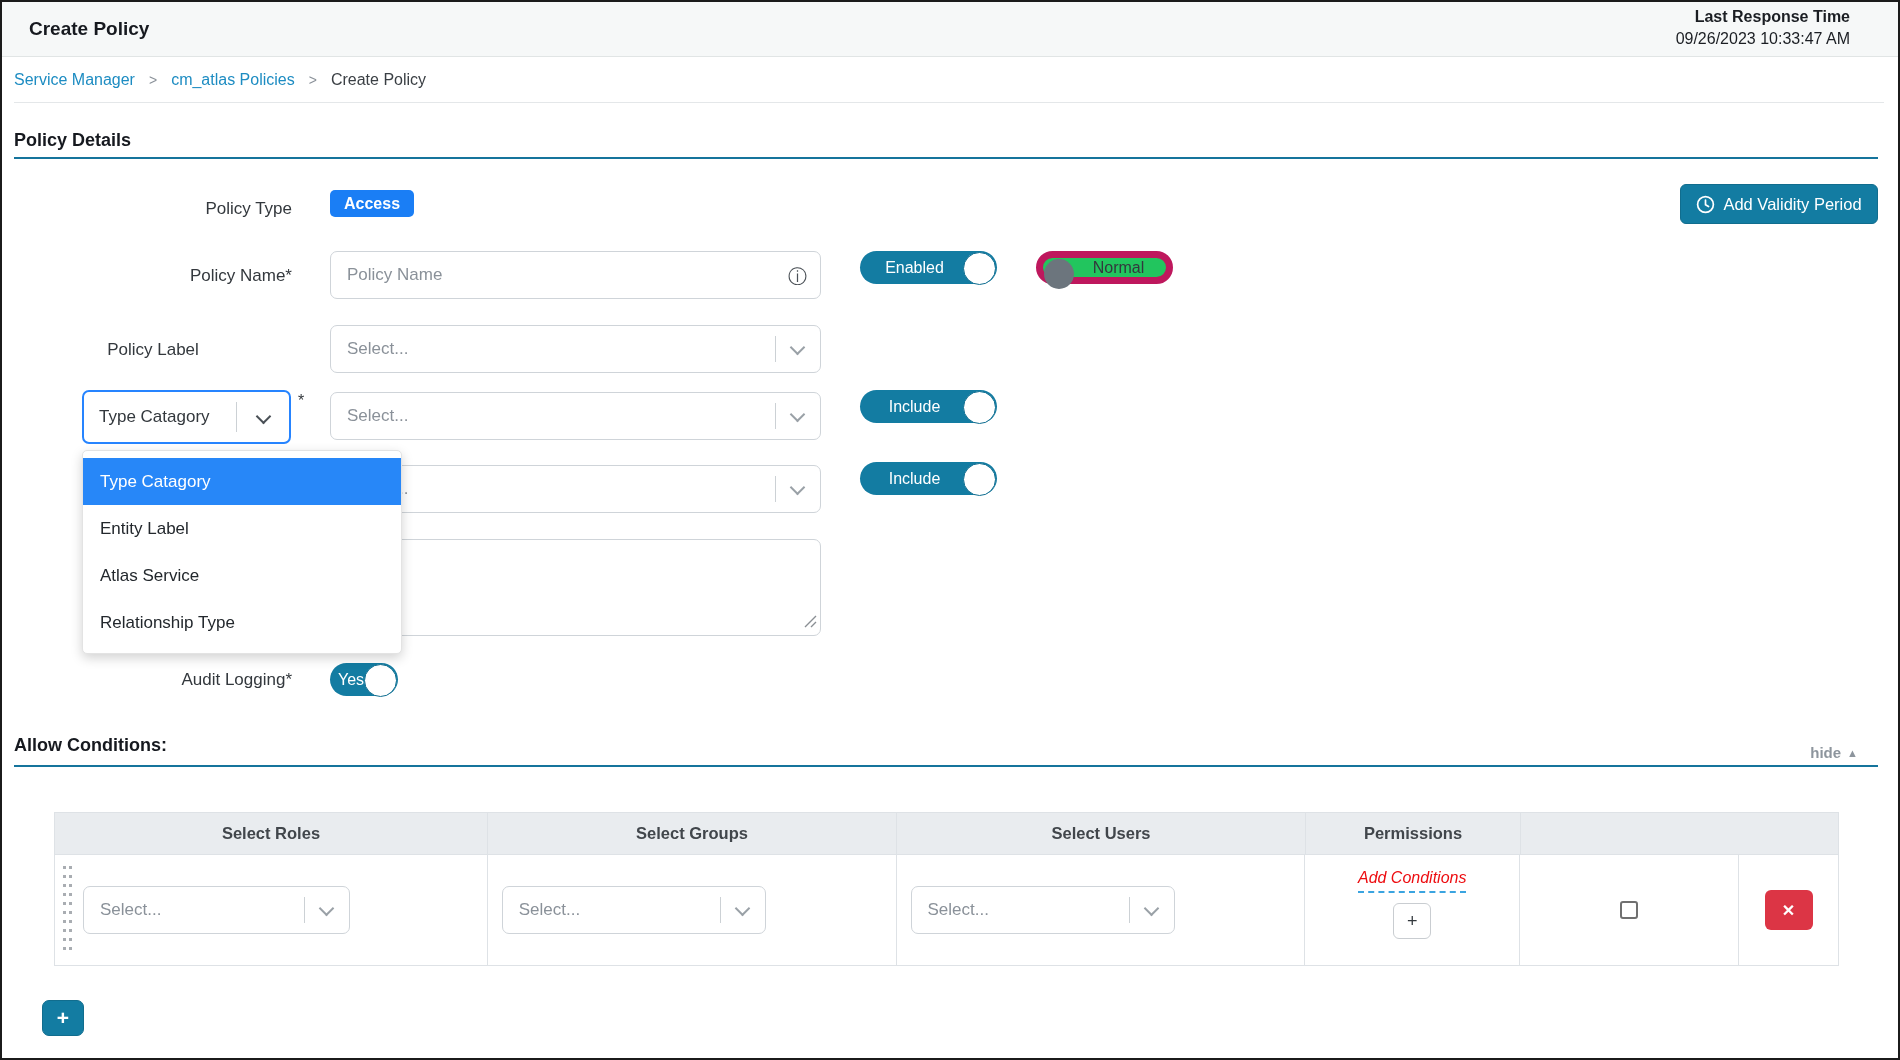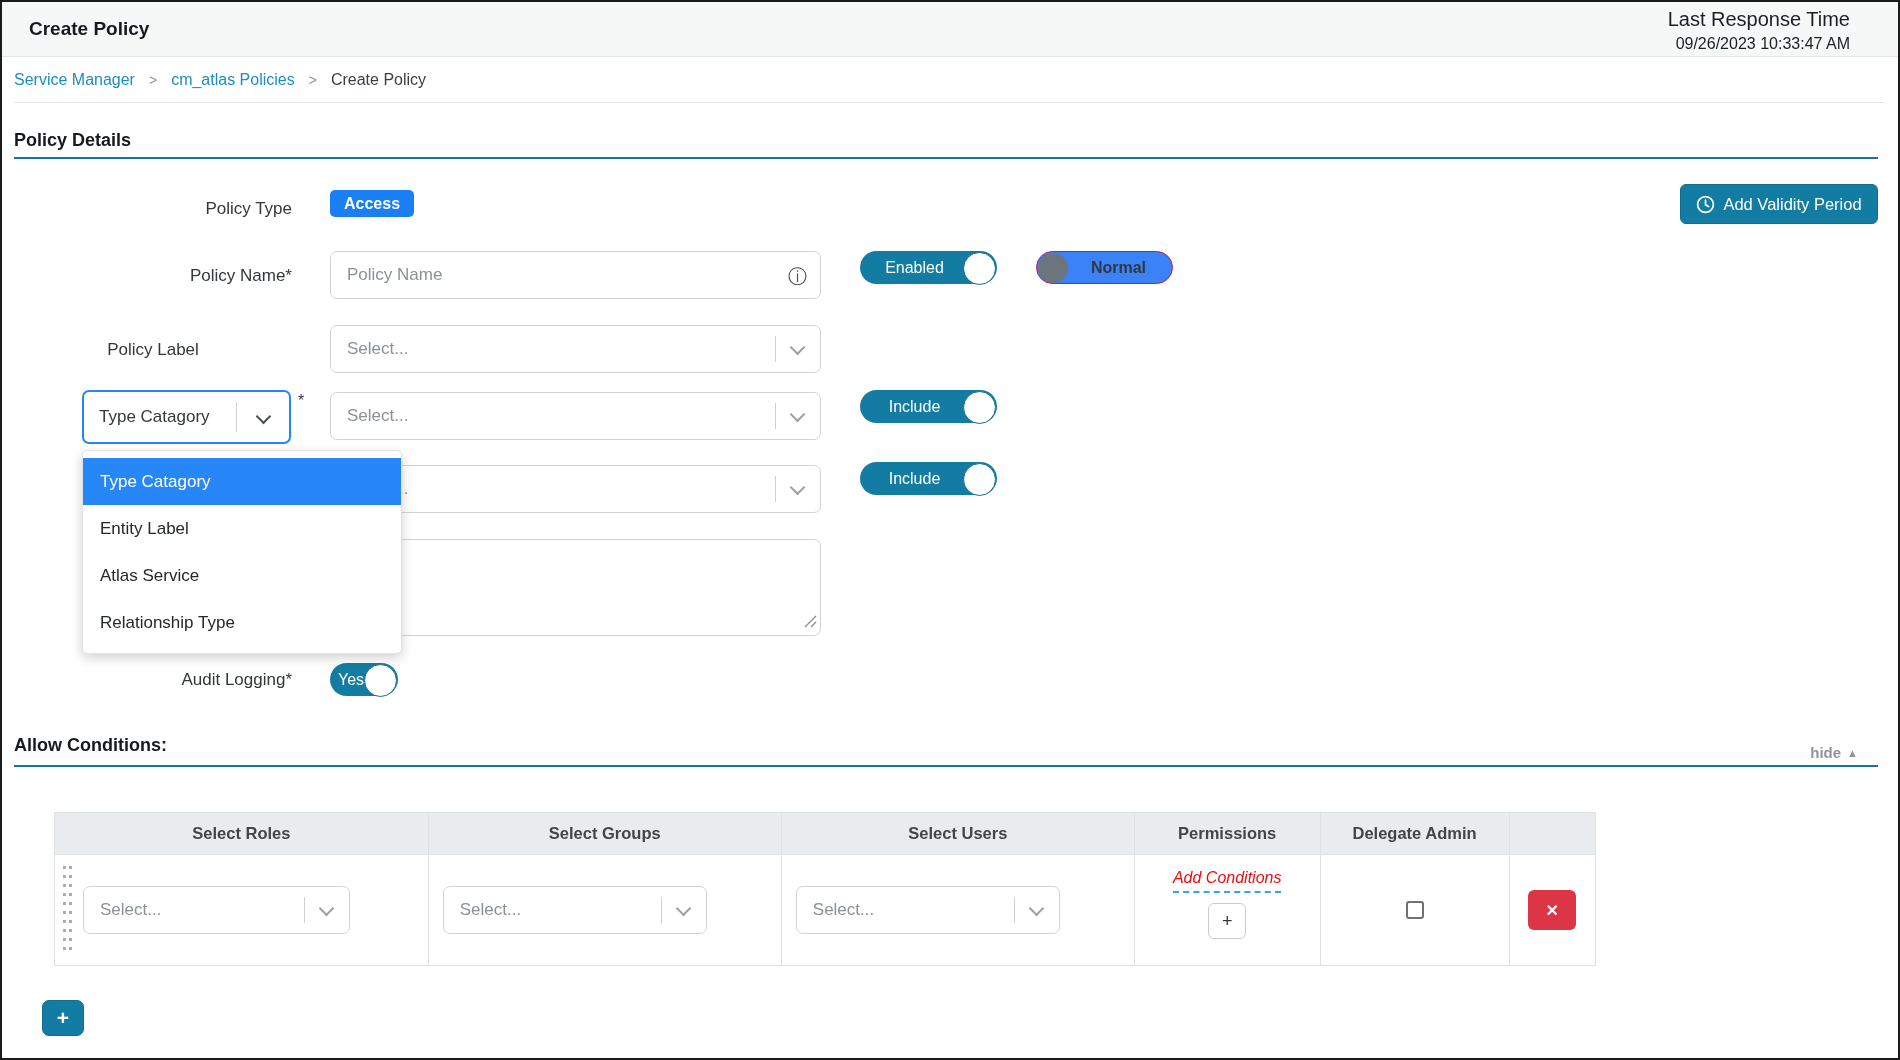--- a/index.html
+++ b/index.html
@@ -6,21 +6,21 @@
   body { background:#fff; font-family:"Liberation Sans", sans-serif; }
   .page { position:relative; width:1900px; height:1060px; background:#fff;
           border:2px solid #1b1b1b; overflow:hidden; }
 
   
   .topbar { position:absolute; left:0; top:0; width:100%; height:55px;
             background:#f6f8f8; border-bottom:1px solid #e1e5e5; }
   .page-title { position:absolute; left:27px; top:16px; font-size:19px;
                 font-weight:bold; color:#16191f; }
   .lrt { position:absolute; right:48px; top:6px; text-align:right; color:#1b1e23; }
-  .lrt-label { font-size:20px; font-weight:normal; display:block; }
+  .lrt-label { font-size:16px; font-weight:bold; display:block; }
   .lrt-value { font-size:16px; display:block; margin-top:4px; }
 
   
   .breadcrumb { position:absolute; left:12px; top:56px; height:45px; width:1870px;
                 display:flex; align-items:center; gap:14px; font-size:16px;
                 border-bottom:1px solid #e4e7e9; }
   .crumb-link { color:#1d8cc2; cursor:pointer; }
   .crumb-sep { color:#8a9199; font-size:14px; }
   .crumb-current { color:#3a3f44; }
 
@@ -72,36 +72,36 @@
                font-size:17px; color:#23282d; cursor:pointer; }
   .menu-item.selected { background:#2787f8; color:#fff; }
 
   
   .toggle { position:absolute; height:33px; width:137px; border-radius:17px;
             font-size:16px; display:flex; align-items:center; justify-content:center;
             cursor:pointer; }
   .toggle-on { background:#137ca2; color:#fff; padding-right:28px;align-items:center; }
   .toggle-on::after { content:""; position:absolute; right:1px; top:1px; width:31px; height:31px;
             background:#fff; border:1px solid #0f6d90; border-radius:50%; }
-  .toggle-off { background:#3b82f6; border:1px solid #be185d; color:#33383d; padding-left:28px;font-weight:bold; }
+  .toggle-off { background:#22c55e; border:7px solid #be185d; color:#33383d; padding-left:28px; }
   .toggle-off::before { content:""; position:absolute; left:1px; top:1px; width:30px; height:30px;
             background:#6c757d; border-radius:50%; }
   .toggle-yes { width:68px; padding-right:26px; }
 
   
   .desc-area { position:absolute; left:328px; top:537px; width:491px; height:97px;
                border:1px solid #cfd4d9; border-radius:7px; background:#fff; }
   .resize-glyph { position:absolute; right:3px; bottom:3px; }
 
   
   .hide-link { position:absolute; right:40px; top:742px; color:#8d959d; font-size:15px;
                font-weight:bold; cursor:pointer; display:flex; align-items:center; gap:6px; }
   .hide-caret { font-size:11px; }
 
-  .cond-table { position:absolute; left:52px; top:810px; width:1542px;
+  .cond-table { position:absolute; left:52px; top:810px; width:1785px;
                 border:1px solid #dee2e6; }
   .thead { display:flex; height:42px; background:#e9ecef; border-bottom:1px solid #dee2e6; }
   .trow  { display:flex; height:110px; background:#fff; }
   .cell { border-right:1px solid #dee2e6; position:relative; }
   .cell:last-child { border-right:none; }
   .c1{width:433px;} .c2{width:409px;} .c3{width:409px;} .c4{width:215px;} .c5{width:219px;} .c6{width:99px;}
   .thead .cell { display:flex; align-items:center; justify-content:center;
                  font-size:16.5px; font-weight:bold; color:#41464b; }
 
   .drag-handle { position:absolute; left:8px; top:11px; width:9px; height:88px; cursor:grab;
@@ -240,21 +240,20 @@
     <span class="hide-caret">▲</span>
   </div>
   <div class="hr-teal" style="top:763px;"></div>
 
   <div class="cond-table">
     <div class="thead">
       <div class="cell c1">Select Roles</div>
       <div class="cell c2">Select Groups</div>
       <div class="cell c3">Select Users</div>
       <div class="cell c4">Permissions</div>
-      <div class="cell c5">Delegate Admin</div>
       <div class="cell c6"></div>
     </div>
     <div class="trow">
       <div class="cell c1">
         <div class="drag-handle"></div>
         <div class="row-select rs1">
           <span class="sel-text">Select...</span>
           <span class="sel-divider"></span>
           <span class="chev"></span>
         </div>

